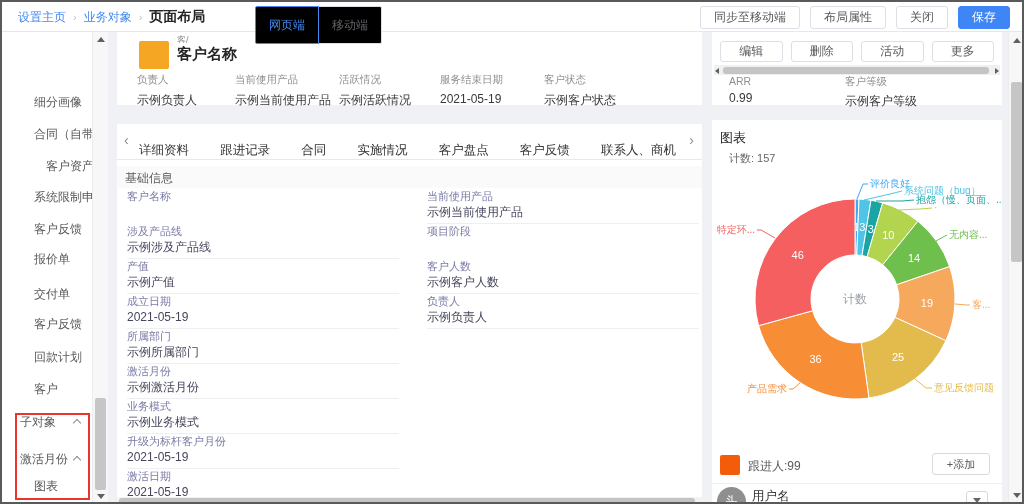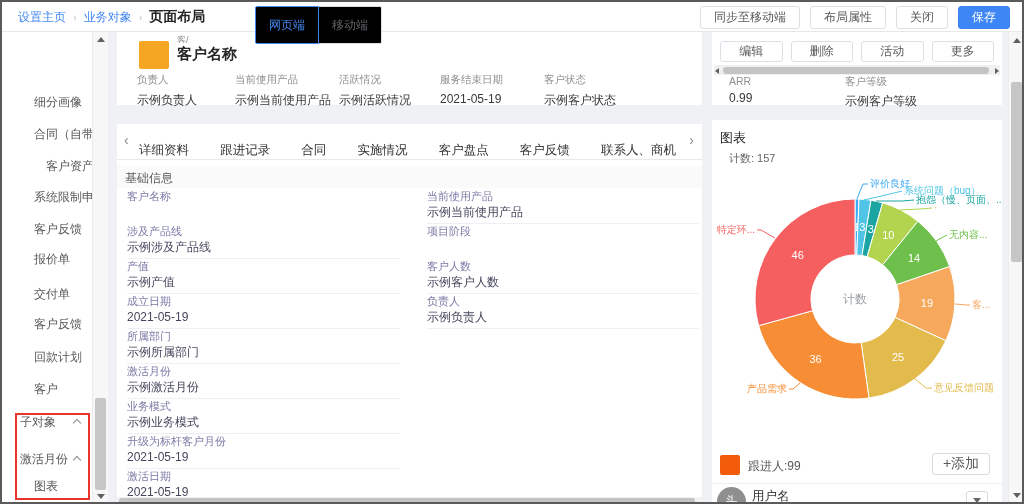--- a/index.html
+++ b/index.html
@@ -74,21 +74,21 @@
   .main-hscroll .hthumb { top:1px; height:6px; }
 
   
   .chart-card { position:absolute; left:710px; top:118px; width:290px; height:384px; background:#fff; overflow:hidden; }
   .chart-title { position:absolute; left:8px; top:9px; font-size:13px; font-weight:500; color:#262626; }
   .chart-sub { position:absolute; left:8px; top:31px; font-size:11px; color:#666;margin-left:9px; }
   .donut { position:absolute; left:0; top:7px; }
   .fol-row { position:absolute; left:0; top:333px; width:100%; height:28px; }
   .fol-sq { position:absolute; left:8px; top:2px; width:20px; height:20px; background:#f25c0a; border-radius:2px; }
   .fol-lab { position:absolute; left:36px; top:5px; font-size:12px; color:#595959; }
-  .add-btn { position:absolute; right:12px; top:0; width:58px; height:22px; border:1px solid #d9d9d9; border-radius:3px; background:#fff; font-size:14px; color:#595959; display:flex; align-items:center; justify-content:center; cursor:pointer; }
+  .add-btn { position:absolute; right:12px; top:0; width:58px; height:22px; border:1px solid #d9d9d9; border-radius:3px; background:#fff; font-size:11px; color:#595959; display:flex; align-items:center; justify-content:center; cursor:pointer; }
   .user-divider { position:absolute; left:0; top:363px; width:100%; border-top:1px solid #efefef; }
   .user-avatar { position:absolute; left:5px; top:367px; width:29px; height:29px; border-radius:50%; background:#8f8f8f; color:#fff; font-size:12px; display:flex; align-items:center; justify-content:center; }
   .user-name { position:absolute; left:40px; top:368px; font-size:12.5px; color:#333; }
   .user-dd { position:absolute; right:14px; top:371px; width:22px; height:17px; border:1px solid #d9d9d9; border-radius:3px; background:#fff; cursor:pointer; }
   .user-dd::after { content:""; position:absolute; left:6px; top:6px; width:0; height:0; border-left:4px solid transparent; border-right:4px solid transparent; border-top:5px solid #666; }
 
   .right-scroll { position:absolute; left:1006px; top:30px; width:16px; height:472px; background:#f7f7f8; border-left:1px solid #ececec; z-index:3; }
 </style>
 </head>
 <body>

